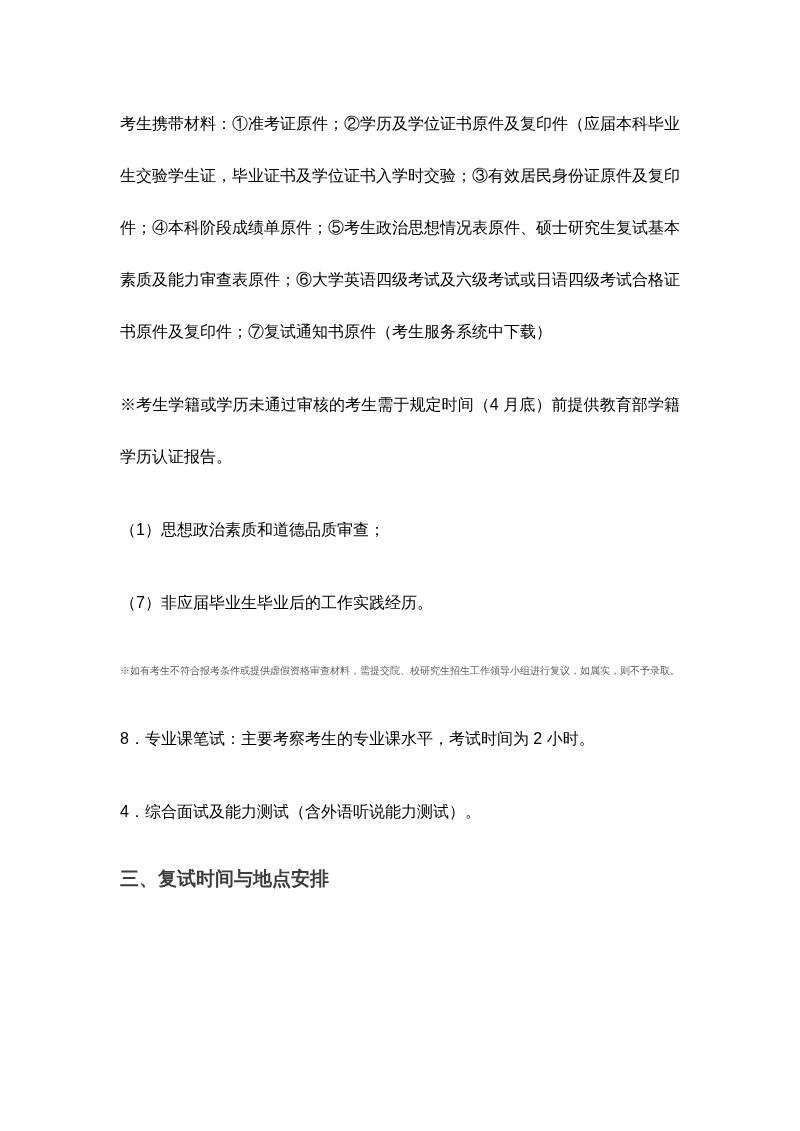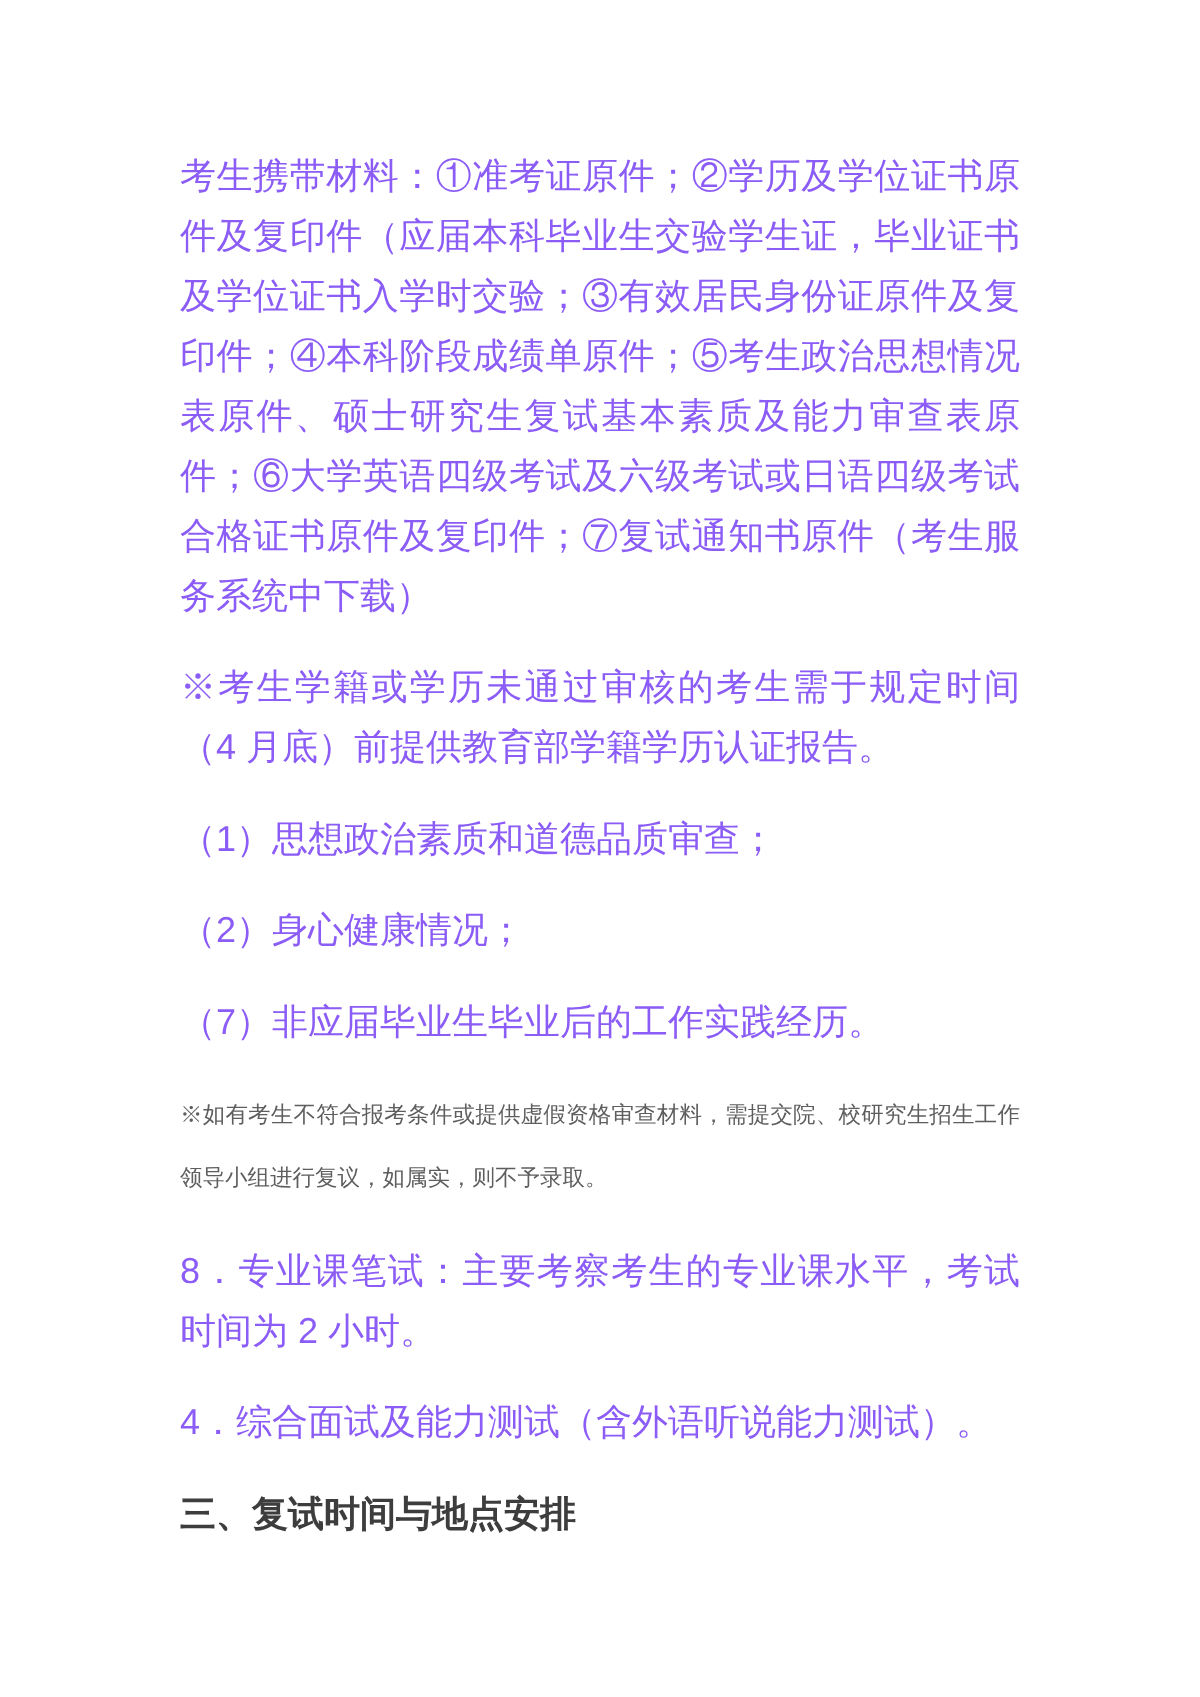--- a/index.html
+++ b/index.html
@@ -15,51 +15,50 @@
   .page {
     box-sizing: border-box;
     width: 800px;
     height: 1131px;
     padding: 98px 120px 0 120px;
     background: #ffffff;
     overflow: hidden;
   }
   .para {
     margin: 0 0 21px 0;
-    font-size: 24px;
-    line-height: 40px;
-    color: #8b5cf6;
+    font-size: 16px;
+    line-height: 52px;
+    color: #000000;
     text-align: justify;
     word-break: break-all;
   }
   .para.small {
-    font-size: 15px;
+    font-size: 10px;
     line-height: 42px;
     color: #5e5e5e;
   }
   .section-heading {
     margin: 0;
-    font-size: 24px;
+    font-size: 19px;
     line-height: 40px;
     font-weight: bold;
     color: #3d3d3d;
   }
 </style>
 </head>
 <body>
 
 <div class="page">
   <p class="para">考生携带材料：①准考证原件；②学历及学位证书原件及复印件（应届本科毕业生交验学生证，毕业证书及学位证书入学时交验；③有效居民身份证原件及复印件；④本科阶段成绩单原件；⑤考生政治思想情况表原件、硕士研究生复试基本素质及能力审查表原件；⑥大学英语四级考试及六级考试或日语四级考试合格证书原件及复印件；⑦复试通知书原件（考生服务系统中下载）</p>
 
   <p class="para">※考生学籍或学历未通过审核的考生需于规定时间（4 月底）前提供教育部学籍学历认证报告。</p>
 
 
   <p class="para">（1）思想政治素质和道德品质审查；</p>
 
-  <p class="para">（2）身心健康情况；</p>
 
   <p class="para">（7）非应届毕业生毕业后的工作实践经历。</p>
 
 
   <p class="para small">※如有考生不符合报考条件或提供虚假资格审查材料，需提交院、校研究生招生工作领导小组进行复议，如属实，则不予录取。</p>
 
   <p class="para">8．专业课笔试：主要考察考生的专业课水平，考试时间为 2 小时。</p>
 
   <p class="para">4．综合面试及能力测试（含外语听说能力测试）。</p>
 

